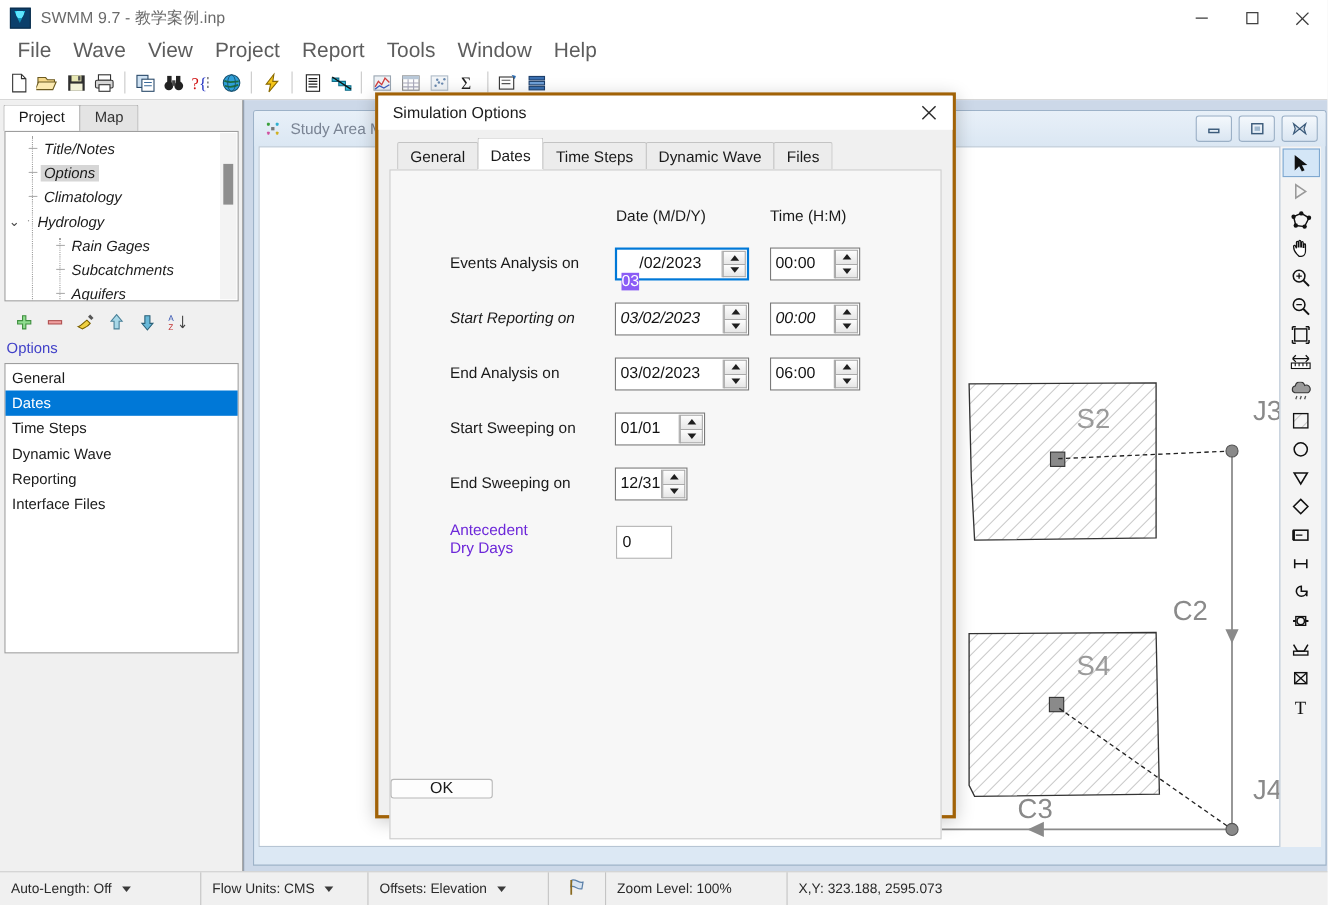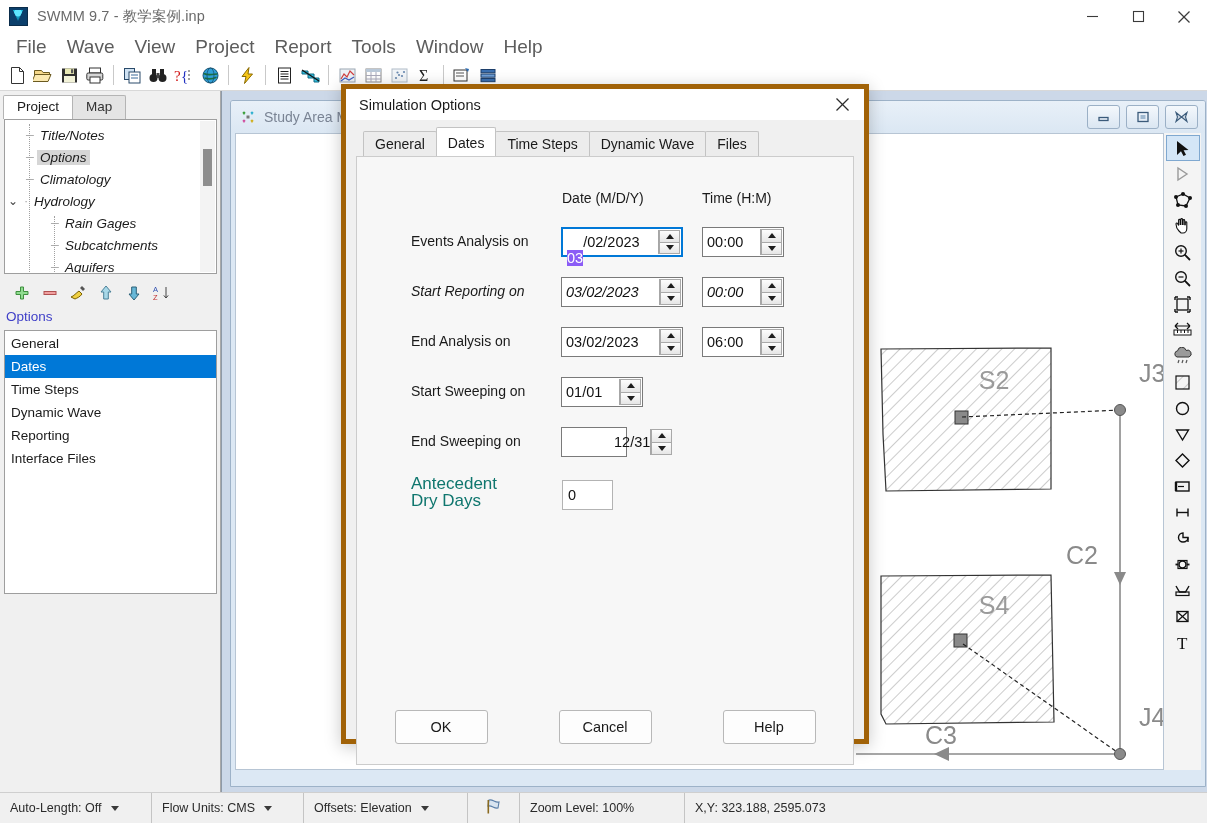--- a/index.html
+++ b/index.html
@@ -197,21 +197,21 @@
     height: 30px; display: flex; align-items: center; padding: 0 10px;
     border-right: 1px solid #c4c4c4; box-sizing: border-box; gap: 9px;
   }
   .sb-cell.noborder { border-right: none; }
   .sb-arrow { width: 0; height: 0; border-left: 4px solid transparent; border-right: 4px solid transparent; border-top: 5px solid #3a3a3a;}
 
   
   .dlg {
     position: absolute; left: 341px; top: 84px; width: 528px; height: 660px;
     background: #f0f0f0;
-    border: 5px solid #a16207;
+    border: 3px solid #a16207;
     box-shadow: 0 3px 16px rgba(0,0,0,.22);
     box-sizing: border-box;
   }
   .dlg-title {
     position: absolute; left: 0; top: 0; right: 0; height: 31px;
     background: #ffffff; display: flex; align-items: center;
   }
   .dlg-title-text { font-size: 14.5px; color: #1b1b1b; margin-left: 13px; }
   .dlg-close {
     position: absolute; right: 0; top: 0; width: 44px; height: 31px;
@@ -231,21 +231,21 @@
     position: relative; z-index: 3;
   }
   .dlg-page {
     position: absolute; left: 10px; top: 67px; right: 10px; height: 609px;
     background: #f7f7f7; border: 1px solid #cccccc; box-sizing: border-box;
   }
 
   .colhdr { position: absolute; font-size: 14px; color: #1a1a1a; }
   .frow { position: absolute; left: 0; right: 0; height: 30px; }
   .flabel { position: absolute; left: 54px; font-size: 14px; color: #1a1a1a; }
-  .flabel2 { position: absolute; left: 54px; font-size: 17px; color: #0f766e; line-height: 17px; }
+  .flabel2 { position: absolute; left: 54px; font-size: 14px; color: #6d28d9; line-height: 17px; }
 
   .spin {
     position: absolute; height: 30px; box-sizing: border-box;
     border: 1px solid #7a7a7a; background: #ffffff;
     display: flex; align-items: stretch;
   }
   .spin.focus { border: 2px solid #0078d7; }
   .spin .val {
     flex: 1; display: flex; align-items: center; padding-left: 4px;
     font-size: 14.5px; color: #111; white-space: nowrap;
@@ -265,21 +265,21 @@
 
   .textbox {
     position: absolute; height: 30px; box-sizing: border-box;
     border: 1px solid #b3b3b3; background: #ffffff;
     display: flex; align-items: center; padding-left: 5px;
     font-size: 14.5px; color: #111;
   }
 
   .dlg-buttons {
     position: absolute; left: 0; right: 0; bottom: 22px; height: 32px;
-    display: flex; justify-content: center; gap: 71px;
+    display: flex; gap: 71px; flex-direction: column;
   }
   .dbtn {
     width: 91px; height: 32px; border: 1px solid #b8b8b8; border-radius: 3px;
     background: #fdfdfd; display: flex; align-items: center; justify-content: center;
     font-size: 14.5px; color: #1a1a1a;
   }
 </style>
 </head>
 <body>
 
@@ -871,21 +871,21 @@
               </div>
             <div>
                 <span class="tri-dn"></span>
               </div>
           </div>
         </div>
       </div>
 
       <div class="frow" style="top:270px;">
         <div class="flabel" style="top:6px;">End Sweeping on</div>
-        <div class="spin" style="left:204px; top:0; width:66px;padding-left:48px;">
+        <div class="spin" style="left:204px; top:0; width:66px;">
           <div class="val">12/31</div>
           <div class="arrows">
             <div>
                 <span class="tri-up"></span>
               </div>
             <div>
                 <span class="tri-dn"></span>
               </div>
           </div>
         </div>
@@ -901,21 +901,21 @@
 
       <div class="dlg-buttons">
         <div class="dbtn">OK</div>
         <div class="dbtn">Cancel</div>
         <div class="dbtn">Help</div>
       </div>
     </div>
   </div>
 
   <div class="statusbar">
-    <div class="sb-cell" style="width:152px;">
+    <div class="sb-cell" style="width:183px;">
       <span>Auto-Length: Off</span>
       <span class="sb-arrow"></span>
     </div>
     <div class="sb-cell" style="width:152px;">
       <span>Flow Units: CMS</span>
       <span class="sb-arrow"></span>
     </div>
     <div class="sb-cell" style="width:164px;">
       <span>Offsets: Elevation</span>
       <span class="sb-arrow"></span>

